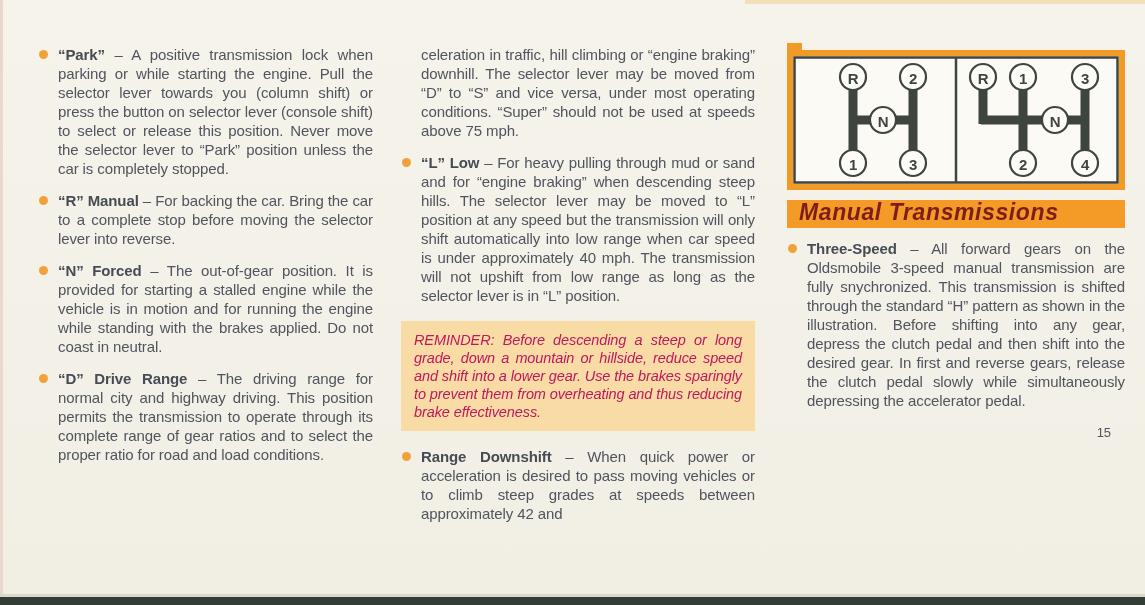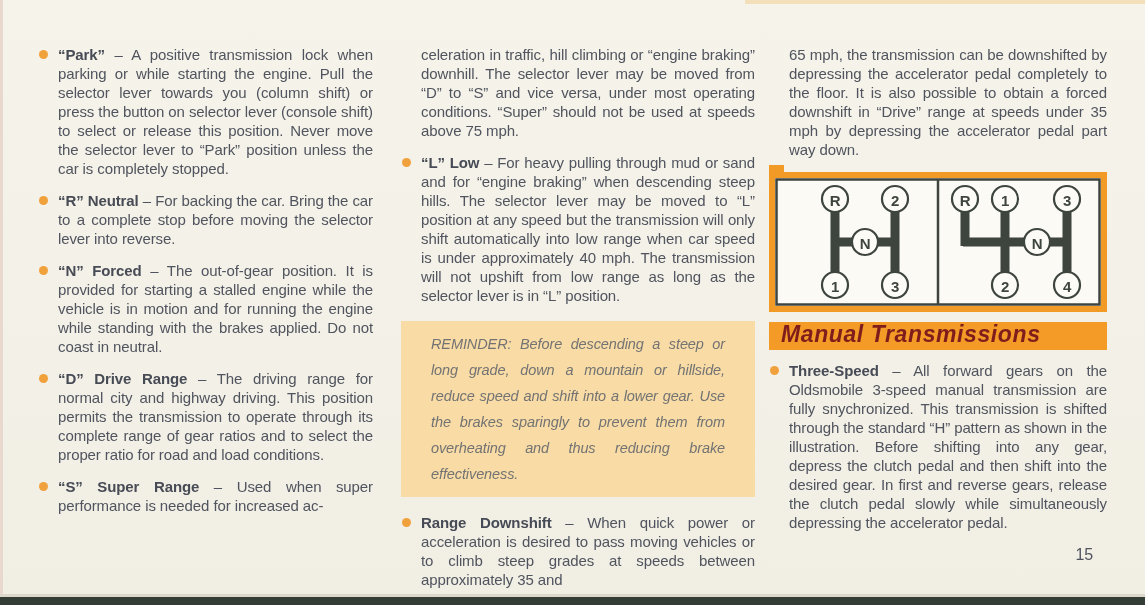--- a/index.html
+++ b/index.html
@@ -15,36 +15,36 @@
     background:linear-gradient(180deg,#f6f3ea 0%,#f3f0e7 60%,#f1eee4 100%);
   }
   .left-strip  { position:absolute; left:0; top:0; width:3px; height:100%; background:#e9d8cd; }
   .top-strip   { position:absolute; top:0; right:0; width:400px; height:4px; background:#f3dfba; }
   .bottom-light{ position:absolute; left:0; right:0; bottom:8px; height:3px; background:#dcd8cb; }
   .bottom-bar  { position:absolute; left:0; right:0; bottom:0; height:8px; background:#333d36; }
 
   .columns { position:absolute; top:45px; left:38px; display:flex; }
   .col { text-align:justify; color:#50545e; font-size:15px; line-height:19px; letter-spacing:-0.1px; }
   .col-1 { width:335px; margin-right:28px; }
-  .col-2 { width:354px; margin-right:14px; }
+  .col-2 { width:354px; margin-right:32px; }
   .col-3 { width:338px; }
 
   .item { position:relative; padding-left:20px; margin-bottom:13px; }
   .bullet {
     position:absolute; left:1px; top:5px;
     width:9px; height:9px; border-radius:50%;
     background:#f1a13b;
   }
   .term { font-weight:bold; color:#474b55; }
   .cont { padding-left:20px; margin-bottom:13px; }
 
   .reminder {
-    background:#f8dba5; color:#737373;
-    font-style:italic; font-size:14.5px; line-height:26px;
-    padding:10px 30px; margin:16px 0;
+    background:#f8dba5; color:#be185d;
+    font-style:italic; font-size:14.5px; line-height:18px;
+    padding:10px 13px; margin:16px 0;
     text-align:justify;
   }
 
   .diagram-frame {
     position:relative;
     border:6px solid #f29a26;
     background:#fbfaf5;
     margin:5px 0 10px 0;
     width:338px;
   }
@@ -61,69 +61,64 @@
   .panel-divider { stroke:#3e443e; stroke-width:2.5; }
 
   .banner {
     background:#f39b26; color:#7f1d1d;
     font-weight:bold; font-style:italic;
     font-size:23px; letter-spacing:.6px;
     padding:3px 12px 6px 12px;
     margin-bottom:11px;
   }
 
-  .pagenum { text-align:right; padding-right:14px; font-size:16px; color:#50545e; margin-top:2px; }
+  .pagenum { text-align:right; padding-right:14px; font-size:13px; color:#50545e; margin-top:2px; }
 </style>
 </head>
 <body>
 
 <div class="page">
   <div class="top-strip"></div>
   <div class="left-strip"></div>
 
   <div class="columns">
 
     <div class="col col-1">
       <div class="item">
         <span class="bullet"></span>
         <p><b class="term">“Park”</b> <span>– A positive transmission lock when parking or while starting the engine. Pull the selector lever towards you (column shift) or press the button on selector lever (console shift) to select or release this position. Never move the selector lever to “Park” position unless the car is completely stopped.</span></p>
       </div>
       <div class="item">
         <span class="bullet"></span>
-        <p><b class="term">“R” Neutral</b> <span>– For backing the car. Bring the car to a complete stop before moving the selector lever into reverse.</span></p>
+        <p><b class="term">“R” Manual</b> <span>– For backing the car. Bring the car to a complete stop before moving the selector lever into reverse.</span></p>
       </div>
       <div class="item">
         <span class="bullet"></span>
         <p><b class="term">“N” Forced</b> <span>– The out-of-gear position. It is provided for starting a stalled engine while the vehicle is in motion and for running the engine while standing with the brakes applied. Do not coast in neutral.</span></p>
       </div>
       <div class="item">
         <span class="bullet"></span>
         <p><b class="term">“D” Drive Range</b> <span>– The driving range for normal city and highway driving. This position permits the transmission to operate through its complete range of gear ratios and to select the proper ratio for road and load conditions.</span></p>
-      </div>
-      <div class="item">
-        <span class="bullet"></span>
-        <p><b class="term">“S” Super Range</b> <span>– Used when super performance is needed for increased ac-</span></p>
       </div>
     </div>
 
     <div class="col col-2">
       <p class="cont">celeration in traffic, hill climbing or “engine braking” downhill. The selector lever may be moved from “D” to “S” and vice versa, under most operating conditions. “Super” should not be used at speeds above 75 mph.</p>
       <div class="item">
         <span class="bullet"></span>
         <p><b class="term">“L” Low</b> <span>– For heavy pulling through mud or sand and for “engine braking” when descending steep hills. The selector lever may be moved to “L” position at any speed but the transmission will only shift automatically into low range when car speed is under approximately 40 mph. The transmission will not upshift from low range as long as the selector lever is in “L” position.</span></p>
       </div>
       <div class="reminder">REMINDER: Before descending a steep or long grade, down a mountain or hillside, reduce speed and shift into a lower gear. Use the brakes sparingly to prevent them from overheating and thus reducing brake effectiveness.</div>
       <div class="item">
         <span class="bullet"></span>
-        <p><b class="term">Range Downshift</b> <span>– When quick power or acceleration is desired to pass moving vehicles or to climb steep grades at speeds between approximately 35 and</span></p>
+        <p><b class="term">Range Downshift</b> <span>– When quick power or acceleration is desired to pass moving vehicles or to climb steep grades at speeds between approximately 42 and</span></p>
       </div>
     </div>
 
     <div class="col col-3">
-      <p class="cont">65 mph, the transmission can be downshifted by depressing the accelerator pedal completely to the floor. It is also possible to obtain a forced downshift in “Drive” range at speeds under 35 mph by depressing the accelerator pedal part way down.</p>
 
       <div class="diagram-frame">
         <div class="diagram-tab"></div>
         <svg width="326" height="128" viewBox="0 0 326 128">
           <rect class="panel-border" x="1.5" y="1.5" width="323" height="125"></rect>
           <line class="panel-divider" x1="163" y1="1.5" x2="163" y2="126.5"></line>
 
           <g>
             <rect class="gear-bar" x="55.5" y="20" width="9" height="88"></rect>
             <rect class="gear-bar" x="115.5" y="20" width="9" height="88"></rect>

